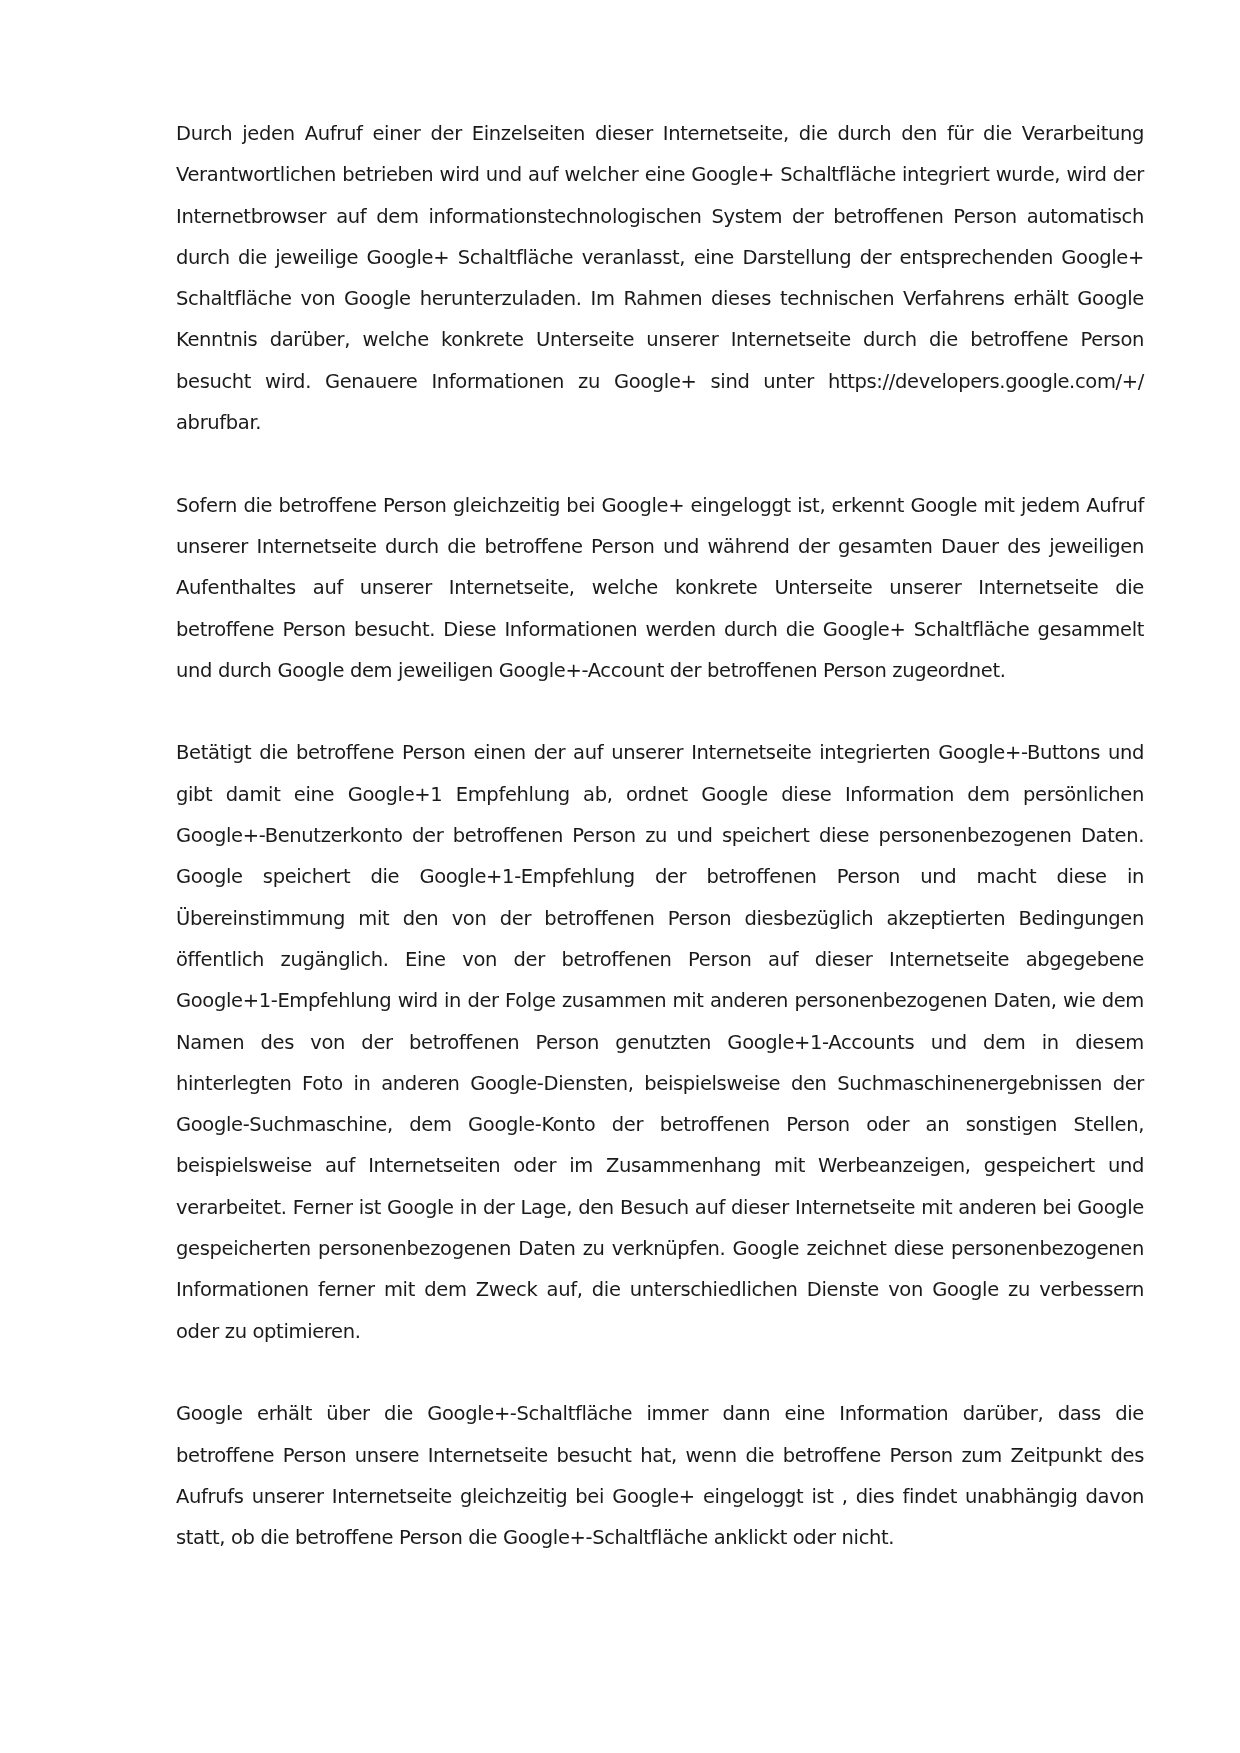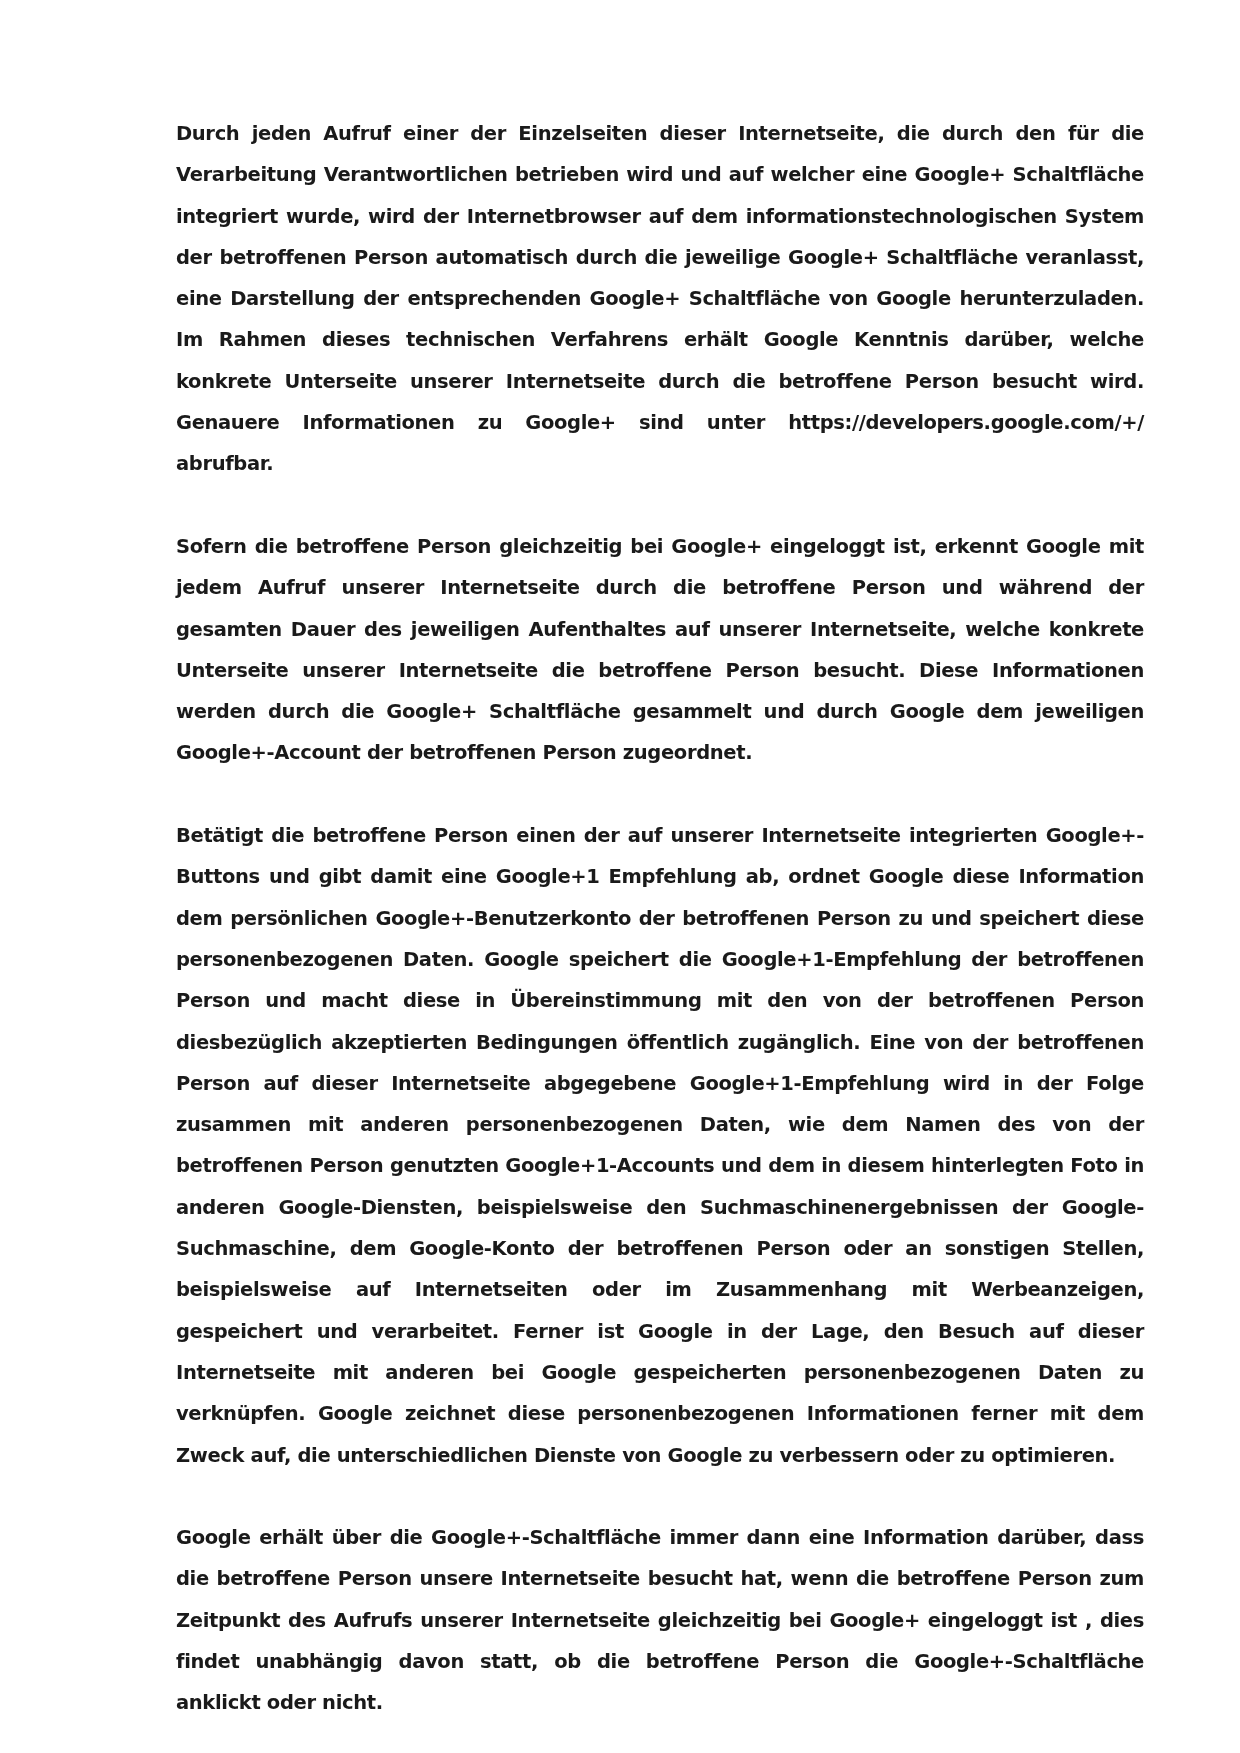--- a/index.html
+++ b/index.html
@@ -11,21 +11,20 @@
       width: 968px;
       font-family: "DejaVu Sans", sans-serif;
       font-size: 19.5px;
       line-height: 41.3px;
       color: #1a1a1a;
       letter-spacing: -0.35px;
     }
     .para {
       margin: 0 0 41.3px 0;
       text-align: justify;
-      font-weight: bold;
     }
   </style>
 </head>
 <body>
 
 <div class="page">
   <p class="para">Durch jeden Aufruf einer der Einzelseiten dieser Internetseite, die durch den für die Verarbeitung Verantwortlichen betrieben wird und auf welcher eine Google+ Schaltfläche integriert wurde, wird der Internetbrowser auf dem informationstechnologischen System der betroffenen Person automatisch durch die jeweilige Google+ Schaltfläche veranlasst, eine Darstellung der entsprechenden Google+ Schaltfläche von Google herunterzuladen. Im Rahmen dieses technischen Verfahrens erhält Google Kenntnis darüber, welche konkrete Unterseite unserer Internetseite durch die betroffene Person besucht wird. Genauere Informationen zu Google+ sind unter https://developers.google.com/+/ abrufbar.</p>
   <p class="para">Sofern die betroffene Person gleichzeitig bei Google+ eingeloggt ist, erkennt Google mit jedem Aufruf unserer Internetseite durch die betroffene Person und während der gesamten Dauer des jeweiligen Aufenthaltes auf unserer Internetseite, welche konkrete Unterseite unserer Internetseite die betroffene Person besucht. Diese Informationen werden durch die Google+ Schaltfläche gesammelt und durch Google dem jeweiligen Google+-Account der betroffenen Person zugeordnet.</p>
   <p class="para">Betätigt die betroffene Person einen der auf unserer Internetseite integrierten Google+-Buttons und gibt damit eine Google+1 Empfehlung ab, ordnet Google diese Information dem persönlichen Google+-Benutzerkonto der betroffenen Person zu und speichert diese personenbezogenen Daten. Google speichert die Google+1-Empfehlung der betroffenen Person und macht diese in Übereinstimmung mit den von der betroffenen Person diesbezüglich akzeptierten Bedingungen öffentlich zugänglich. Eine von der betroffenen Person auf dieser Internetseite abgegebene Google+1-Empfehlung wird in der Folge zusammen mit anderen personenbezogenen Daten, wie dem Namen des von der betroffenen Person genutzten Google+1-Accounts und dem in diesem hinterlegten Foto in anderen Google-Diensten, beispielsweise den Suchmaschinenergebnissen der Google-Suchmaschine, dem Google-Konto der betroffenen Person oder an sonstigen Stellen, beispielsweise auf Internetseiten oder im Zusammenhang mit Werbeanzeigen, gespeichert und verarbeitet. Ferner ist Google in der Lage, den Besuch auf dieser Internetseite mit anderen bei Google gespeicherten personenbezogenen Daten zu verknüpfen. Google zeichnet diese personenbezogenen Informationen ferner mit dem Zweck auf, die unterschiedlichen Dienste von Google zu verbessern oder zu optimieren.</p>
   <p class="para">Google erhält über die Google+-Schaltfläche immer dann eine Information darüber, dass die betroffene Person unsere Internetseite besucht hat, wenn die betroffene Person zum Zeitpunkt des Aufrufs unserer Internetseite gleichzeitig bei Google+ eingeloggt ist , dies findet unabhängig davon statt, ob die betroffene Person die Google+-Schaltfläche anklickt oder nicht.</p>

